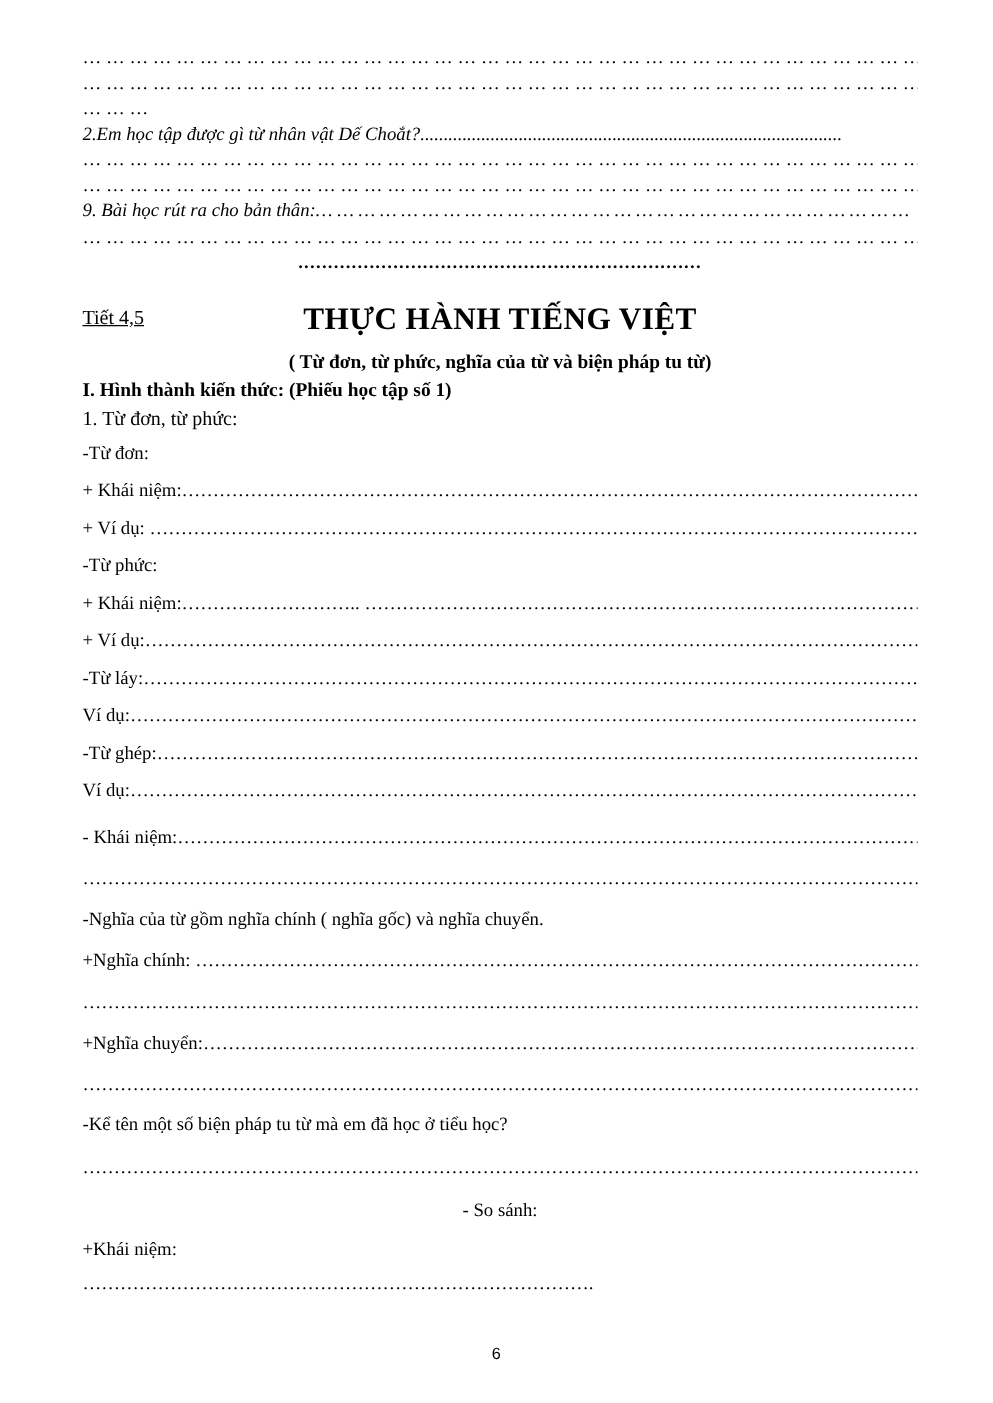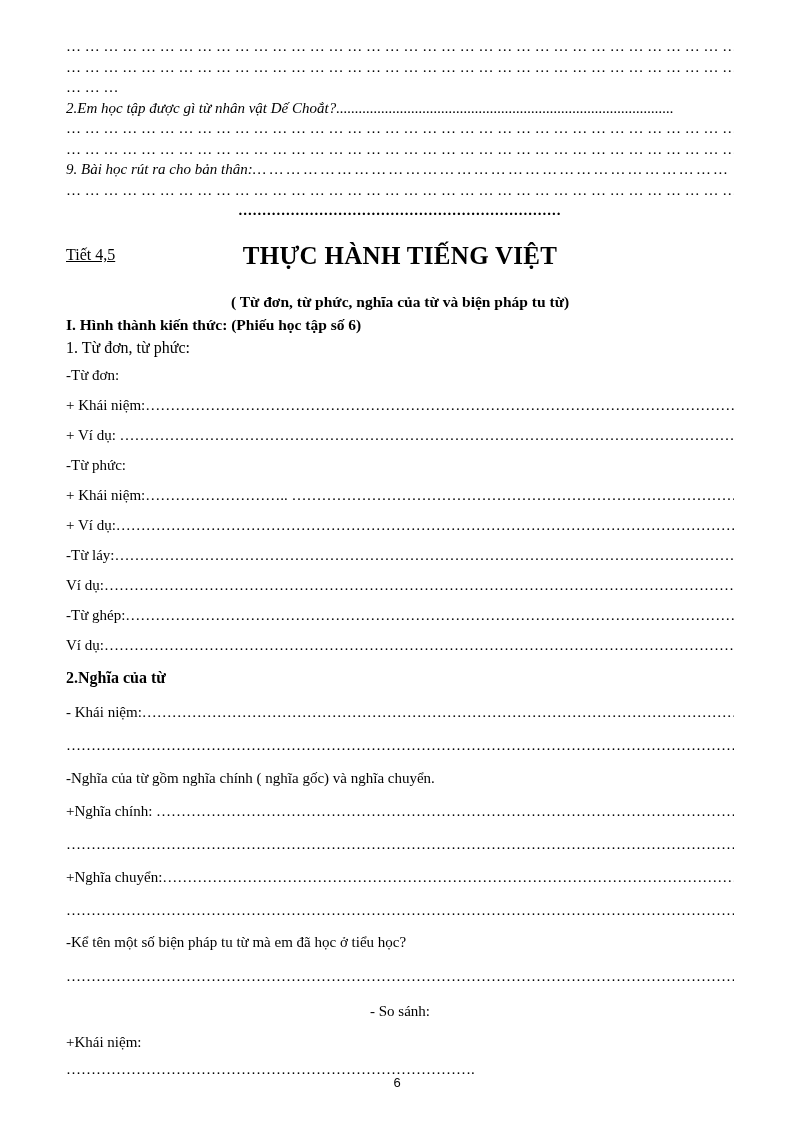--- a/index.html
+++ b/index.html
@@ -8,21 +8,21 @@
     padding:36px 60px 0 66px;position:relative;overflow:hidden;
     font-family:"Liberation Serif", serif;font-size:15px;color:#000;
   }
   .line{white-space:nowrap;overflow:hidden;}
   .rv{line-height:20.5px;height:20.5px;}
   .it{font-style:italic;}
   .sep{text-align:center;font-weight:bold;line-height:20px;height:20px;letter-spacing:1px;overflow:hidden;}
   .title-row{position:relative;height:30px;}
   .tiet{position:absolute;left:0;top:5px;font-weight:normal;text-decoration:underline;font-size:16px;}
   .main-title{text-align:center;font-weight:bold;font-size:25px;letter-spacing:.3px;line-height:30px;margin-top:21px;}
-  .subtitle{text-align:center;font-weight:bold;margin-top:20px;height:22px;line-height:22px;font-size:15.5px;}
+  .subtitle{text-align:center;font-weight:bold;margin-top:8px;height:22px;line-height:22px;font-size:15.5px;}
   .sec-i{font-weight:bold;height:23px;line-height:23px;font-size:15.5px;}
   .h-num{font-weight:normal;font-size:16px;height:24px;line-height:24px;}
   .b30{line-height:30px;height:30px;}
   .h2{font-weight:bold;font-size:16px;height:26px;line-height:28px;margin-top:4px;}
   .p33{line-height:33px;height:33px;margin-top:0;}
   .part2{margin-top:6px;}
   .h3{font-weight:bold;font-size:16px;height:28px;line-height:30px;}
   .p3a{line-height:30px;height:30px;}
   .p3b{line-height:38px;height:38px;}
   .p3c{line-height:32px;height:32px;text-align:center;}
@@ -43,35 +43,34 @@
   <div class="line rv">… … … … … … … … … … … … … … … … … … … … … … … … … … … … … … … … … … … … … … … … … … … … …</div>
   <div class="line rv it">9. Bài học rút ra cho bản thân:… … … … … … … … … … … … … … … … … … … … … … … … … … … …</div>
   <div class="line rv">… … … … … … … … … … … … … … … … … … … … … … … … … … … … … … … … … … … … … … … … … … … … …</div>
 
   <div class="sep">....................................................................</div>
   <div class="title-row">
     <span class="tiet">Tiết 4,5</span>
     <div class="main-title">THỰC HÀNH TIẾNG VIỆT</div>
   </div>
   <div class="subtitle">( Từ đơn, từ phức, nghĩa của từ và biện pháp tu từ)</div>
-  <div class="line sec-i">I. Hình thành kiến thức: (Phiếu học tập số 6)</div>
+  <div class="line sec-i">I. Hình thành kiến thức: (Phiếu học tập số 1)</div>
 
   <div class="line h-num">1. Từ đơn, từ phức:</div>
   <div class="line b30">-Từ đơn:</div>
   <div class="line b30">+ Khái niệm:……………………………………………………………………………………………………………………........</div>
   <div class="line b30">+ Ví dụ: …………………………………………………………………………………………………………………………….</div>
   <div class="line b30">-Từ phức:</div>
   <div class="line b30">+ Khái niệm:……………………….. ………………………………………………………………………………………..</div>
   <div class="line b30">+  Ví dụ:……………………………………………………………………………………………………………………………..</div>
   <div class="line b30">-Từ láy:………………………………………………………………………………………………………………………………</div>
   <div class="line b30">Ví dụ:…………………………………………………………………………………………………………………………………..</div>
   <div class="line b30">-Từ ghép:…………………………………………………………………………………………………………………………….</div>
   <div class="line b30">Ví dụ:…………………………………………………………………………………………………………………………………..</div>
 
-  <div class="line h2">2.Nghĩa của từ</div>
   <div class="part2">
     <div class="line p33">- Khái niệm:…………………………………………………………………………………………………………………………</div>
     <div class="line p33">…………………………………………………………………………………………………………………………………………-</div>
     <div class="line p33">-Nghĩa của từ gồm nghĩa chính ( nghĩa gốc) và nghĩa chuyển.</div>
     <div class="line p33">+Nghĩa chính: ………………………………………………………………………………………………………………………</div>
     <div class="line p33">………………………………………………………………………………………………………………………………………….</div>
     <div class="line p33">+Nghĩa chuyển:………………………………………………………………………………………………………………………</div>
     <div class="line p33">………………………………………………………………………………………………………………………………………….</div>
   </div>
 

